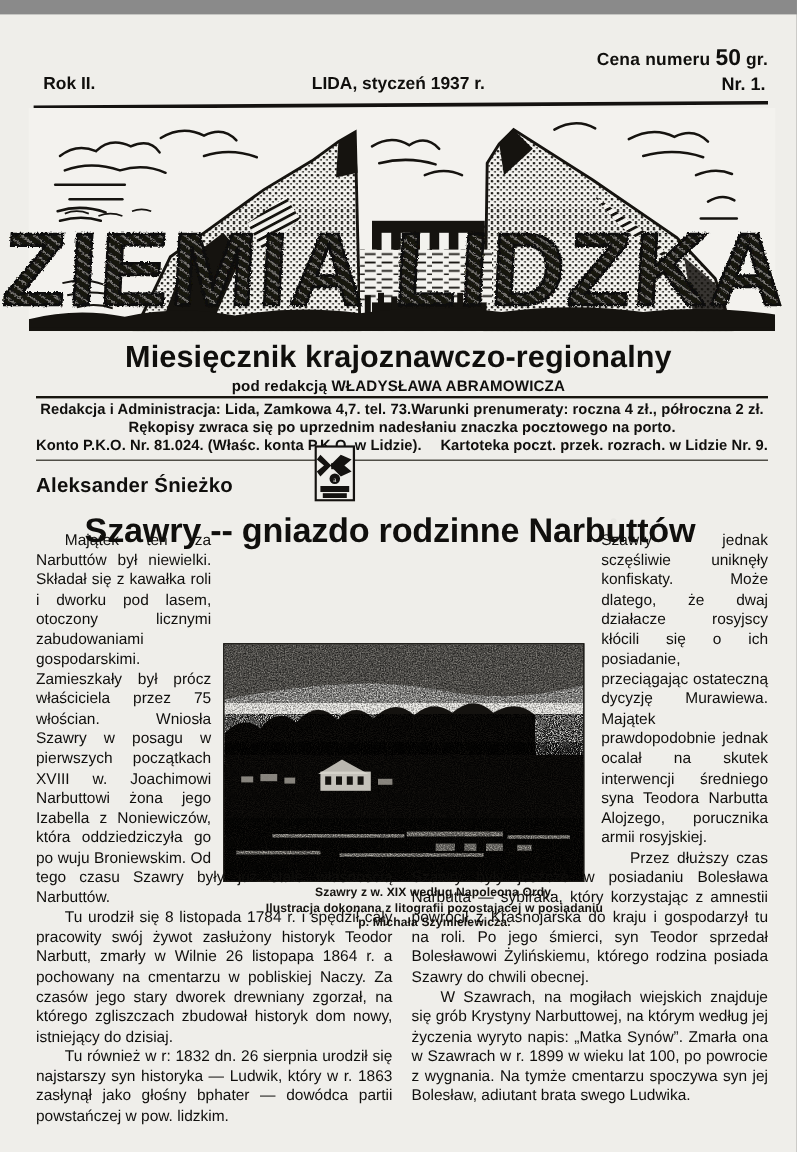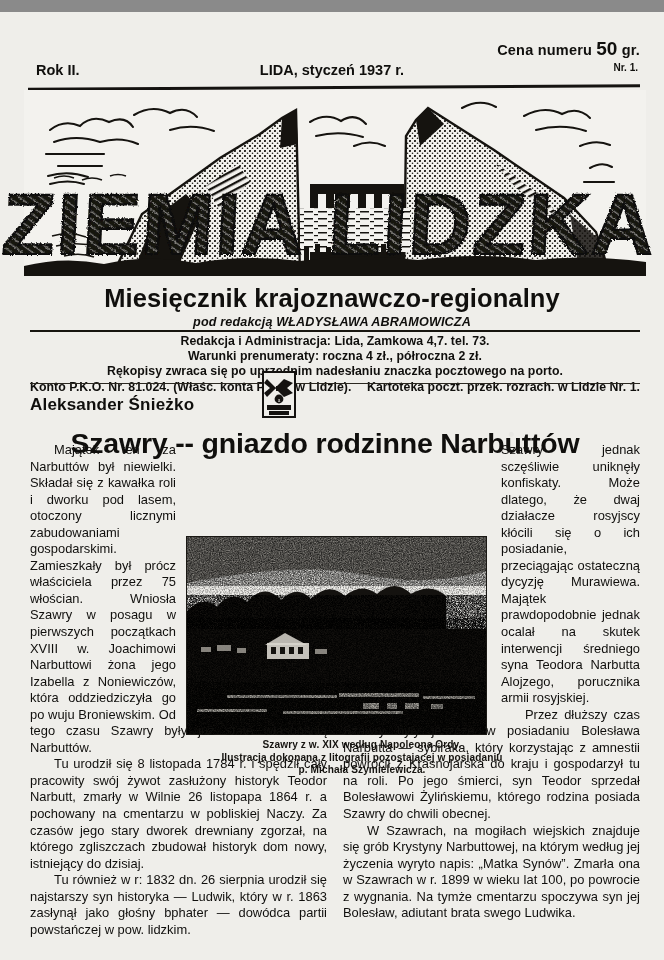--- a/index.html
+++ b/index.html
@@ -48,21 +48,21 @@
     position: absolute; left: 12px; top: 0;
     font-size: 14.5px; font-weight: 700;
   }
   .issue-row .place {
     position: absolute; left: 0; right: 0; top: 0;
     text-align: center;
     font-size: 14.5px; font-weight: 600;
   }
   .issue-row .nr {
     position: absolute; right: 2px; top: 0;
-    font-size: 10px; font-weight: 700;
+    font-size: 15px; font-weight: 700;
   }
   .rule-top {
     position: absolute;
     left: 28px; right: 24px; top: 74px;
     height: 3px;
     background: #141210;
     transform: rotate(-0.35deg);
   }
 
   
@@ -93,21 +93,20 @@
     font-weight: 600;
     letter-spacing: .1px;
   }
   .editor {
     position: absolute;
     left: 0; right: 0; top: 303px;
     text-align: center;
     font-size: 12.6px;
     font-weight: 700;
     letter-spacing: .15px;
-    font-style: italic;
   }
 
   .rule-thick {
     position: absolute;
     left: 30px; right: 24px;
     height: 2px;
     background: #17150f;
   }
   .rule-thin {
     position: absolute;
@@ -120,21 +119,21 @@
   .imprint {
     position: absolute;
     left: 30px; right: 24px;
     top: 322px;
     font-size: 12.3px;
     font-weight: 600;
     line-height: 15.2px;
     text-align: center;
     letter-spacing: .05px;
   }
-  .imprint .ln1 { display: flex; justify-content: center; flex-direction: column; }
+  .imprint .ln1 { display: flex; justify-content: center; }
   .imprint .ln1 span { white-space: nowrap; }
   .imprint .ln2, .imprint .ln3 { white-space: nowrap; }
   .imprint .ln3 { display:flex; justify-content: space-between; }
 
   
   .byline {
     position: absolute;
     left: 30px; top: 383px;
     font-size: 17px;
     font-weight: 700;
@@ -356,21 +355,21 @@
   <div class="rule-thick" style="top:318px"></div>
 
   <div class="imprint">
     <div class="ln1">
       <span>Redakcja i Administracja: Lida, Zamkowa 4,7. tel. 73.</span>
       <span>Warunki prenumeraty: roczna 4 zł., półroczna 2 zł.</span>
     </div>
     <div class="ln2">Rękopisy zwraca się po uprzednim nadesłaniu znaczka pocztowego na porto.</div>
     <div class="ln3">
       <span>Konto P.K.O. Nr. 81.024.   (Właśc. konta P.K.O. w Lidzie).</span>
-      <span>Kartoteka poczt. przek. rozrach. w Lidzie Nr. 1.</span>
+      <span>Kartoteka poczt. przek. rozrach. w Lidzie Nr. 9.</span>
     </div>
   </div>
 
   <div class="rule-thin" style="top:371px"></div>
 
   <div class="emblem">
     <svg viewBox="0 0 34 47" aria-hidden="true">
       <rect x="1" y="1" width="32" height="45" fill="#efeeea" stroke="#141210" stroke-width="2"></rect>
       <g fill="#141210">
         <path d="M5 8 L14 17 L5 26 L2 22 L8 17 L2 12 Z"></path>

